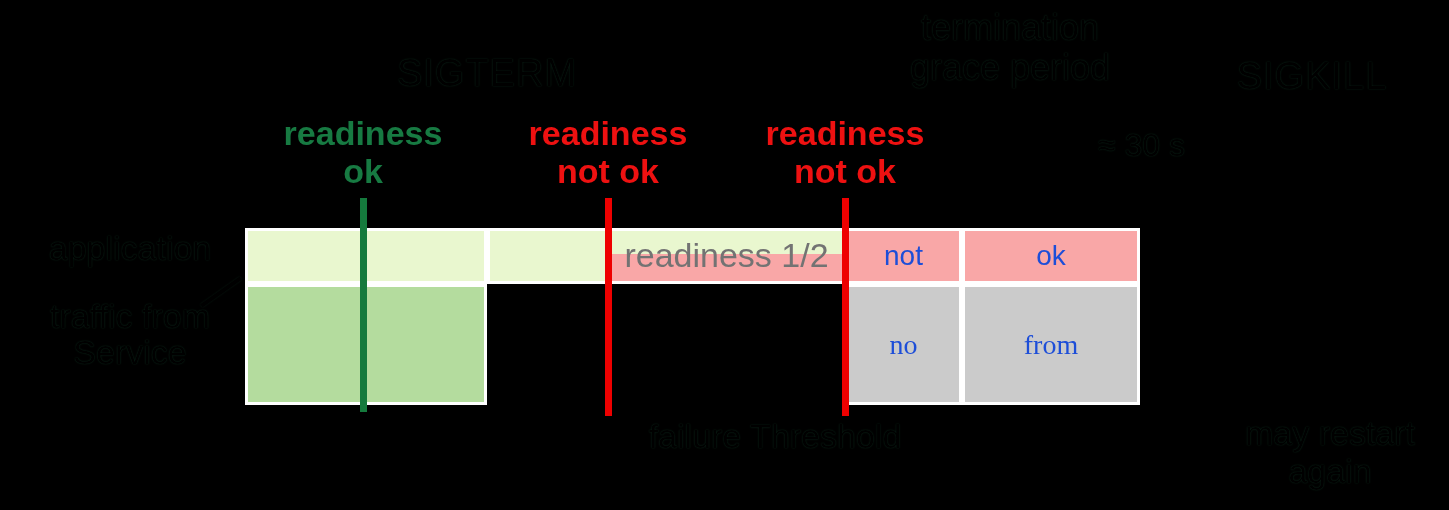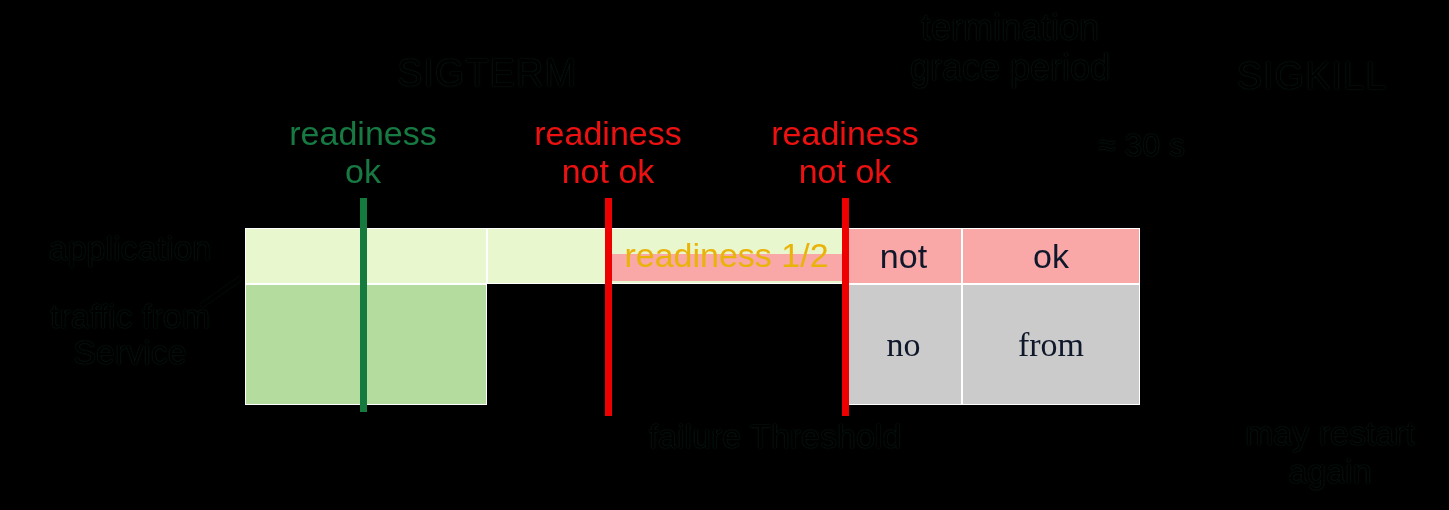--- a/index.html
+++ b/index.html
@@ -7,30 +7,30 @@
     position:relative;width:1449px;height:510px;background:#000;overflow:hidden;
     font-family:"Liberation Sans", sans-serif;
   }
   .abs{position:absolute;}
   
   .ghost{
     color:#000;
     text-shadow:0 0 2px rgba(30,90,60,0.35), 0 0 1px rgba(40,110,80,0.25);
   }
   .center{text-align:center;}
-  .marker-label{font-weight:normal;font-size:34px;line-height:38px;text-align:center;}
+  .marker-label{font-weight:bold;font-size:34px;line-height:38px;text-align:center;}
   .green-txt{color:#177a42;}
   .red-txt{color:#ee1111;}
   .vline{position:absolute;width:7px;}
   .vline.green{background:#157a3d;}
   .vline.red{background:#ee0000;}
   .cell{
-    position:absolute;border:1px solid #ffffff;box-sizing:border-box;
+    position:absolute;border:3px solid #ffffff;box-sizing:border-box;
     display:flex;align-items:center;justify-content:center;
-    font-size:34px;color:#0f172a;
+    font-size:28px;color:#1d4ed8;
   }
   .pale{background:#e9f7cf;}
   .pink{background:#f9a7a7;}
   .mgreen{background:#b4dc9e;}
   .gray{background:#cbcbcb;font-family:Liberation Serif, serif;}
   .biglabel{font-size:38px;letter-spacing:1px;}
   .note{font-size:36px;line-height:40px;}
   .rowlabel{font-size:34px;line-height:36px;}
   .small-note{font-size:32px;}
   .bottom-note{font-size:34px;line-height:38px;}
@@ -77,21 +77,21 @@
     <div>traffic from</div>
     <div>Service</div>
   </div>
 
   <div class="arrow" style="left:197px;top:290px;"></div>
 
   <div class="cell pale" style="left:245px;top:228px;width:242px;height:56px;"></div>
   <div class="cell pale" style="left:487px;top:228px;width:358px;height:56px;"></div>
 
   <div class="abs pink" style="left:608px;top:254px;width:234px;height:27px;"></div>
-  <div class="abs" style="left:608px;top:236px;width:237px;font-size:34px;color:#eab308;text-align:center;">readiness 1/2</div>
+  <div class="abs" style="left:608px;top:236px;width:237px;font-size:34px;color:#737373;text-align:center;">readiness 1/2</div>
   <div class="cell pink" style="left:845px;top:228px;width:117px;height:56px;">not</div>
   <div class="cell pink" style="left:962px;top:228px;width:178px;height:56px;">ok</div>
 
   <div class="cell mgreen" style="left:245px;top:284px;width:242px;height:121px;"></div>
   <div class="cell gray" style="left:845px;top:284px;width:117px;height:121px;">no</div>
   <div class="cell gray" style="left:962px;top:284px;width:178px;height:121px;">from</div>
 
   <div class="vline green" style="left:360px;top:198px;height:214px;"></div>
   <div class="vline red" style="left:605px;top:198px;height:218px;"></div>
   <div class="vline red" style="left:842px;top:198px;height:218px;"></div>

